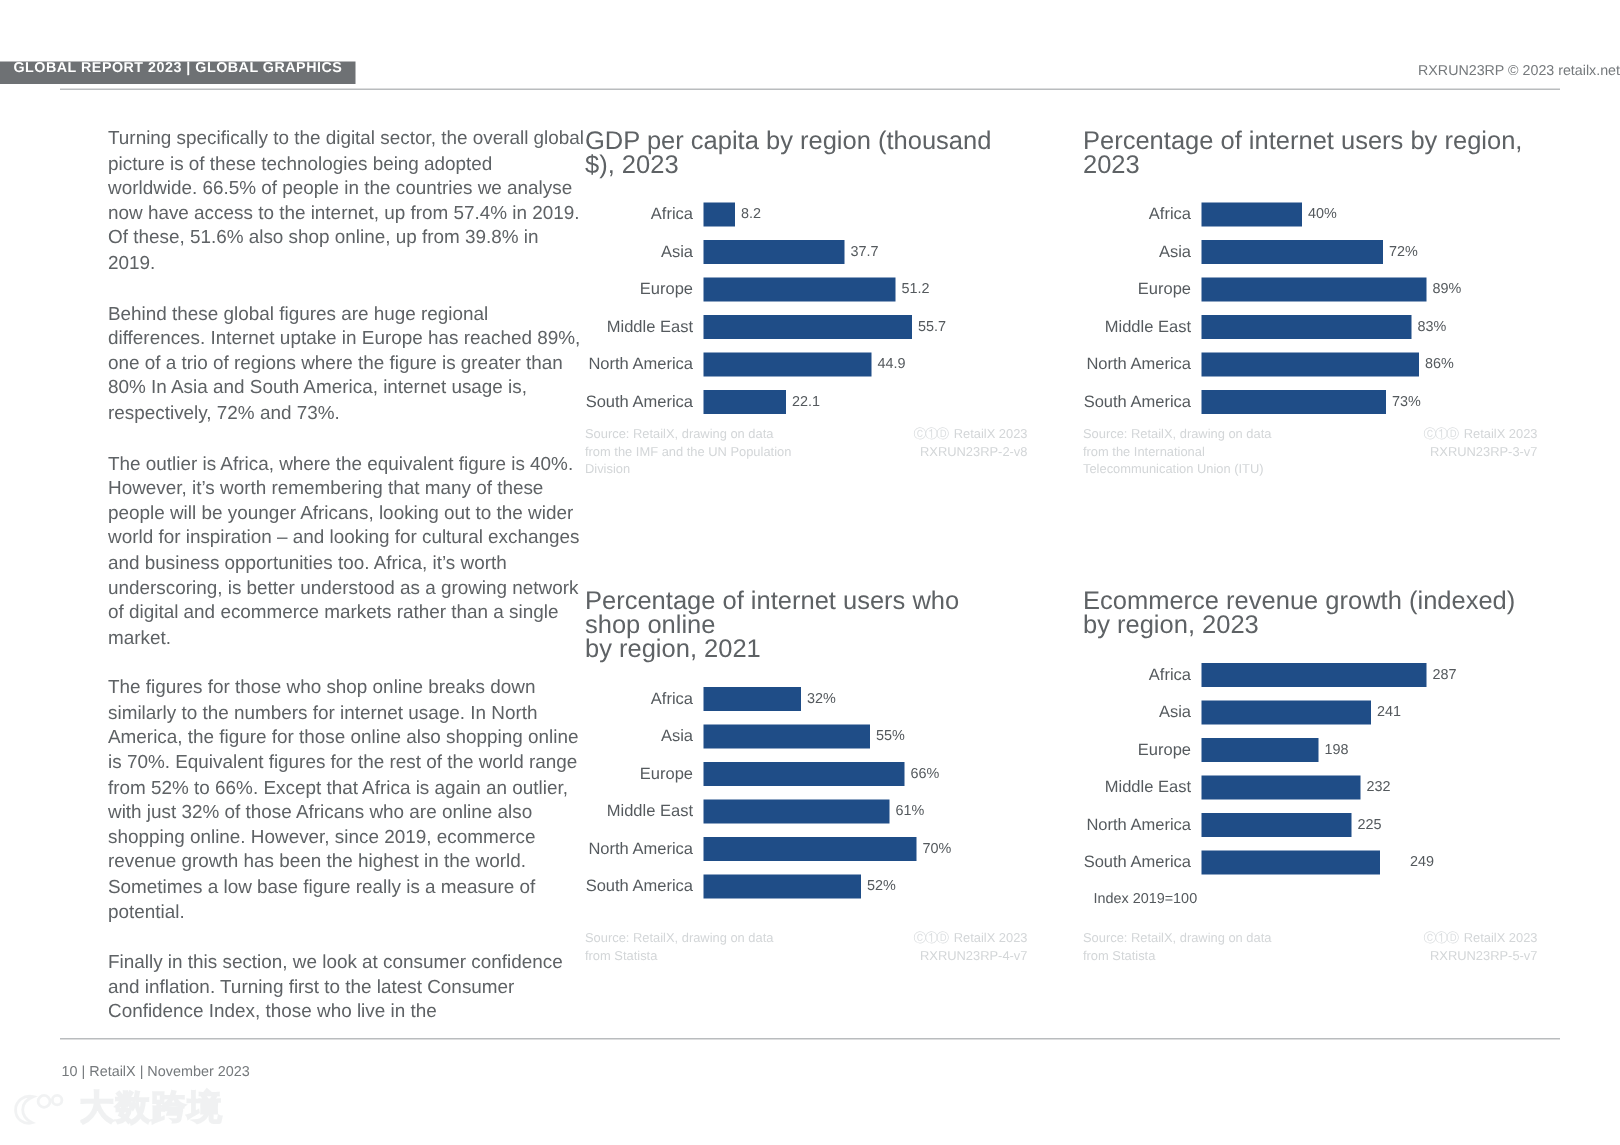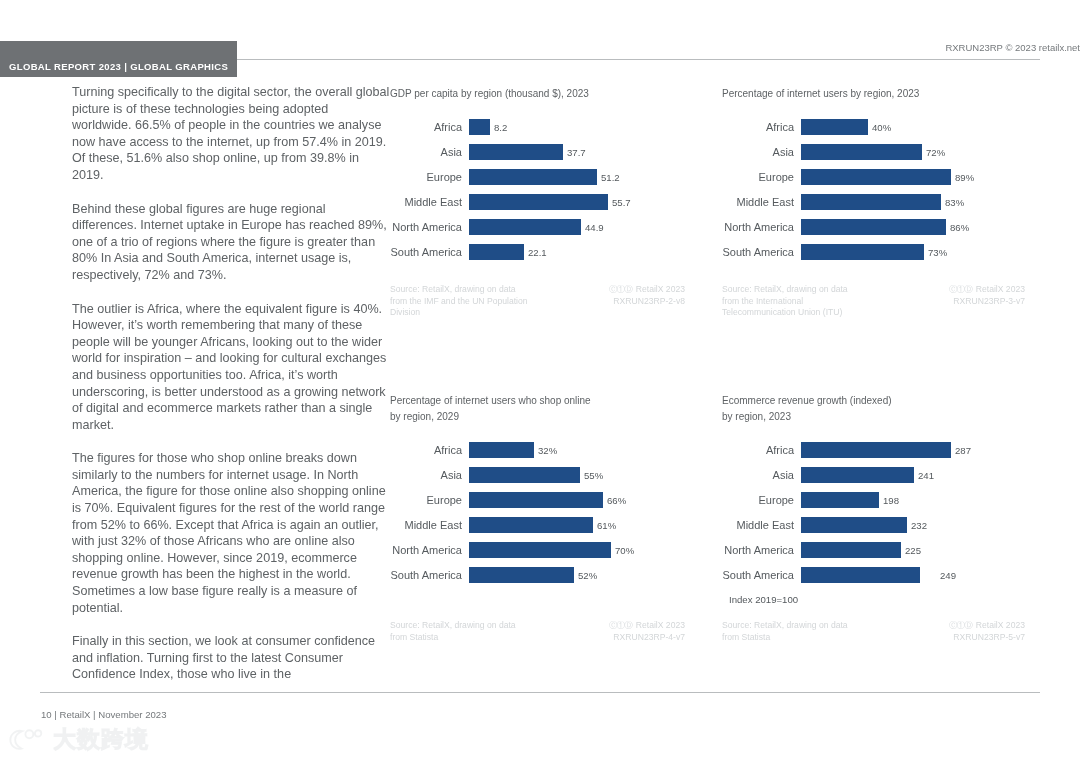--- a/index.html
+++ b/index.html
@@ -13,41 +13,41 @@
   }
   .page{position:absolute;left:0;top:0;width:1080px;height:763px;}
 
   
   .header{position:absolute;left:40px;top:40px;width:1000px;height:20px;}
   .header-rule{position:absolute;left:0;top:19px;width:1000px;height:1px;background:#b9bcbe;}
   .header-tag{
     position:absolute;left:0;top:41px;
     background:#6e7174;color:#ffffff;
     font-size:9.5px;font-weight:bold;letter-spacing:.35px;
-    padding:21px 9px 5px 9px;line-height:1;
+    padding:0 9px 5px 9px;line-height:1;
     white-space:nowrap;
   }
   .header-right{
     position:absolute;right:0;top:42px;
     font-size:9.5px;color:#75797c;white-space:nowrap;
   }
 
   
   .textcol{position:absolute;left:41px;top:84px;width:318px;margin-left:31px;}
   .textcol p{
     margin:0 0 17px 0;
     font-size:12.6px;line-height:16.6px;
     color:#5e6265;
     text-align:left;
   }
 
   
   .chart{position:absolute;}
   .chart-title{
-    font-size:10px;line-height:16px;color:#5e6265;
+    font-size:17px;line-height:16px;color:#5e6265;
     margin-bottom:12px;white-space:pre-line;
   }
   .rows{position:relative;}
   .row{display:flex;align-items:center;height:25px;}
   .row-label{
     font-size:11px;color:#555a5e;
     text-align:right;padding-right:7px;
     white-space:nowrap;flex:0 0 auto;
   }
   .bar-wrap{position:relative;flex:1 1 auto;height:16px;}
@@ -222,21 +222,21 @@
 from the International
 Telecommunication Union (ITU)</div>
     <div class="credit">
       <span class="cc">Ⓒ①Ⓓ</span><span>RetailX 2023</span><br>
       <span>RXRUN23RP-3-v7</span>
     </div>
   </div>
 
   <div class="chart" id="chart-2" style="left:390px;top:393px;width:290px;">
     <div class="chart-title">Percentage of internet users who shop online
-by region, 2029</div>
+by region, 2021</div>
     <div class="rows">
         <div class="row">
           <div class="row-label" style="width: 72px;">Africa</div>
           <div class="bar-wrap">
             <div class="bar" style="width: 65px; background: rgb(31, 77, 135);"></div>
             <span class="bar-val" style="left: 65px;">32%</span>
           </div>
         </div>
         <div class="row">
           <div class="row-label" style="width: 72px;">Asia</div>

